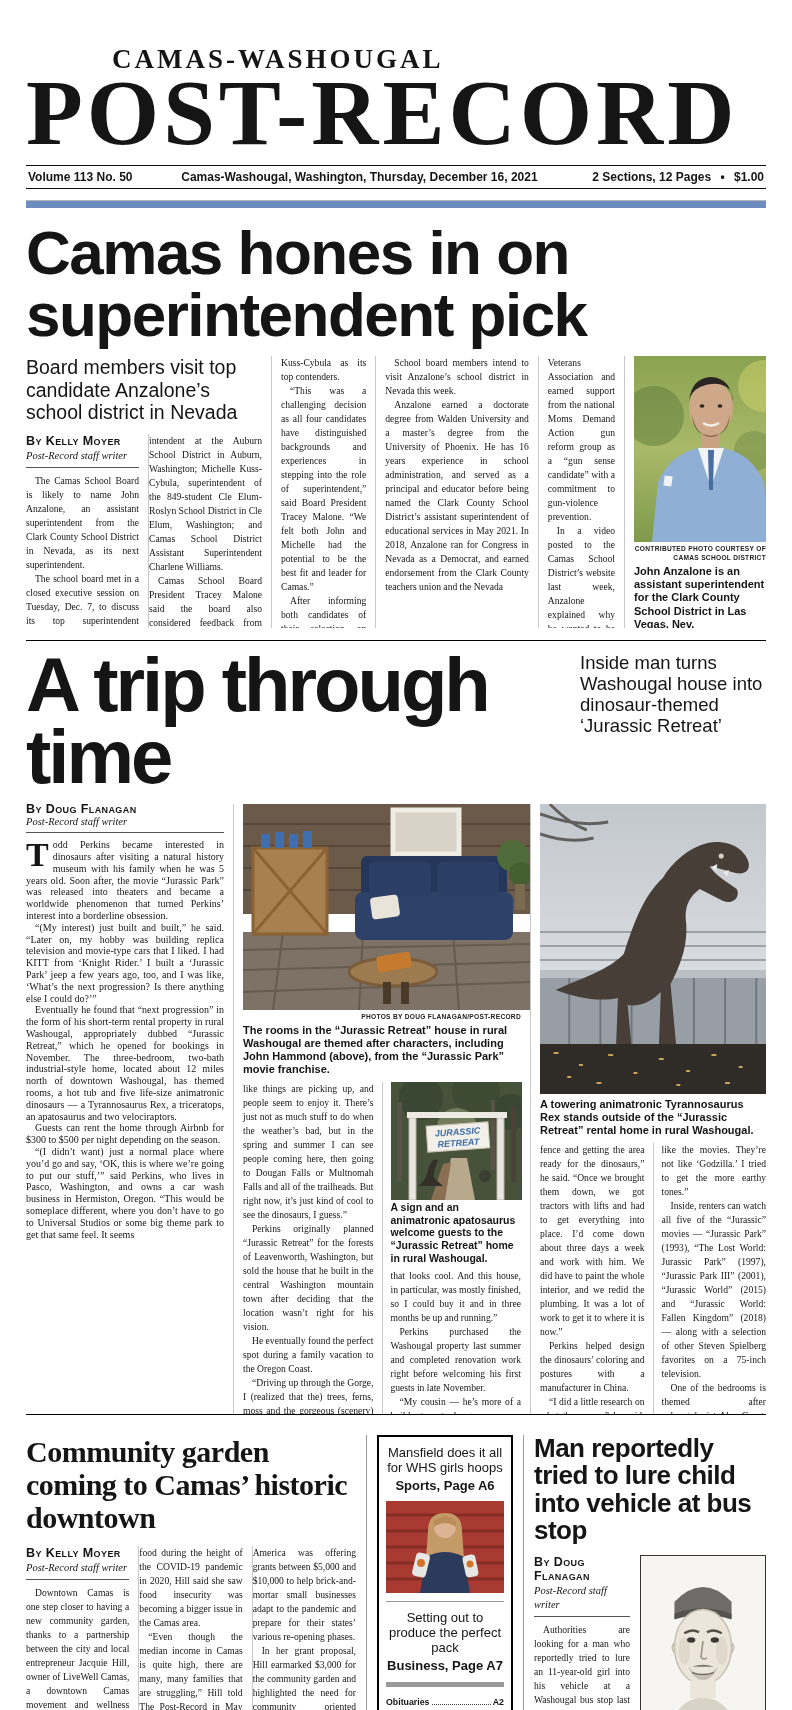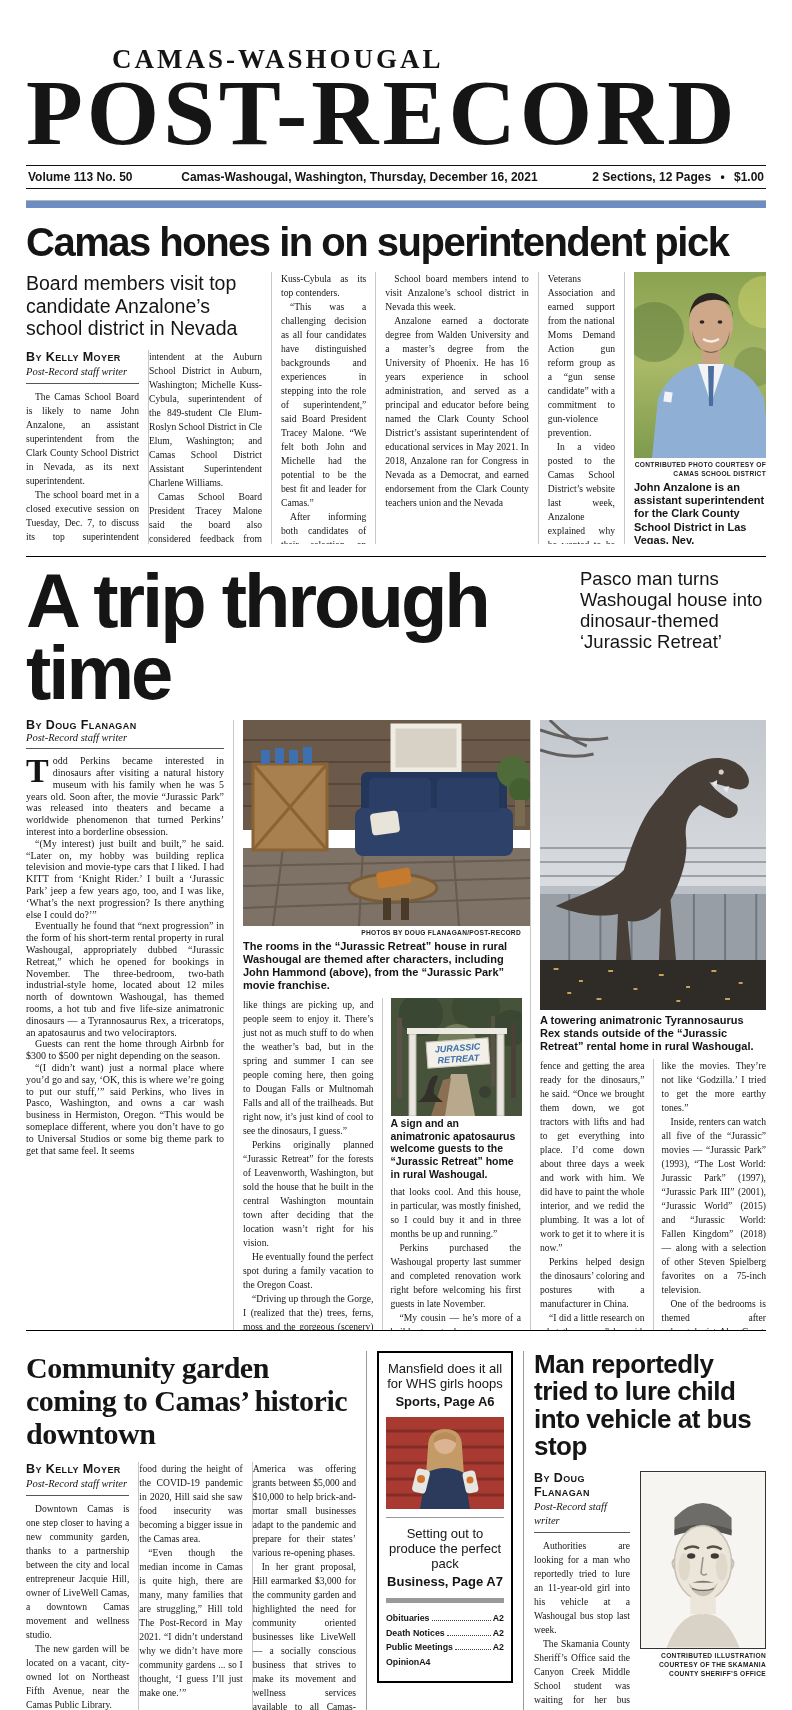--- a/index.html
+++ b/index.html
@@ -29,21 +29,21 @@
   .credit { font-family:"Liberation Sans",sans-serif; font-size:6.6px; font-weight:bold; text-align:right;
             letter-spacing:.3px; line-height:1.35; margin:3px 0 2px; text-transform:uppercase; color:#222; }
   .caption { font-family:"Liberation Sans",sans-serif; font-size:11px; font-weight:bold; line-height:1.2; }
   .ncols { display:flex; }
   .ncols > * { flex:1; min-width:0; }
   .ncols > * + * { border-left:1px solid #c8c8c8; padding-left:0; margin-left:9px; }
   svg { display:block; }
 
   
   .story1 { padding:6px 26px 12px; }
-  .story1 h1 { font-family:"Liberation Sans",sans-serif; font-size:40px; letter-spacing:-1.5px;
+  .story1 h1 { font-family:"Liberation Sans",sans-serif; font-size:62px; letter-spacing:-1.5px;
                margin:8px 0 10px; line-height:1; font-weight:bold; }
   .s1-body { display:flex; height:272px; overflow:hidden; }
   .s1-body > * + * { border-left:1px solid #c8c8c8; padding-left:9px; margin-left:9px; }
   .s1-left { width:236px; flex:none; display:flex; flex-direction:column; }
   .subhead { font-family:"Liberation Sans",sans-serif; font-size:19.5px; line-height:1.16; margin-bottom:10px; }
   .s1-left-cols { flex:1; overflow:hidden; }
   .s1-photo { width:142px; flex:none; }
   .s1-photo .caption { margin-top:2px; }
 
   
@@ -184,21 +184,21 @@
         <div class="caption">John Anzalone is an assistant superintendent for the Clark County School District in Las Vegas, Nev.</div>
       </div>
     </div>
   </div>
 
   <div class="rule-full"></div>
 
   <div class="story2">
     <div class="s2-head">
       <h2>A trip through time</h2>
-      <div class="deck">Pasco man turns Washougal house into dinosaur-themed ‘Jurassic Retreat’</div>
+      <div class="deck">Inside man turns Washougal house into dinosaur-themed ‘Jurassic Retreat’</div>
     </div>
     <div class="s2-body">
 
       <div class="s2-c1 bodytxt">
         <div class="byl">
           <span class="name">By Doug Flanagan</span>
           <span class="role">Post-Record staff writer</span>
         </div>
         <div class="dropcap">
             <p>Todd Perkins became interested in dinosaurs after visiting a natural history museum with his family when he was 5 years old. Soon after, the movie “Jurassic Park” was released into theaters and became a worldwide phenomenon that turned Perkins’ interest into a borderline obsession.</p>

